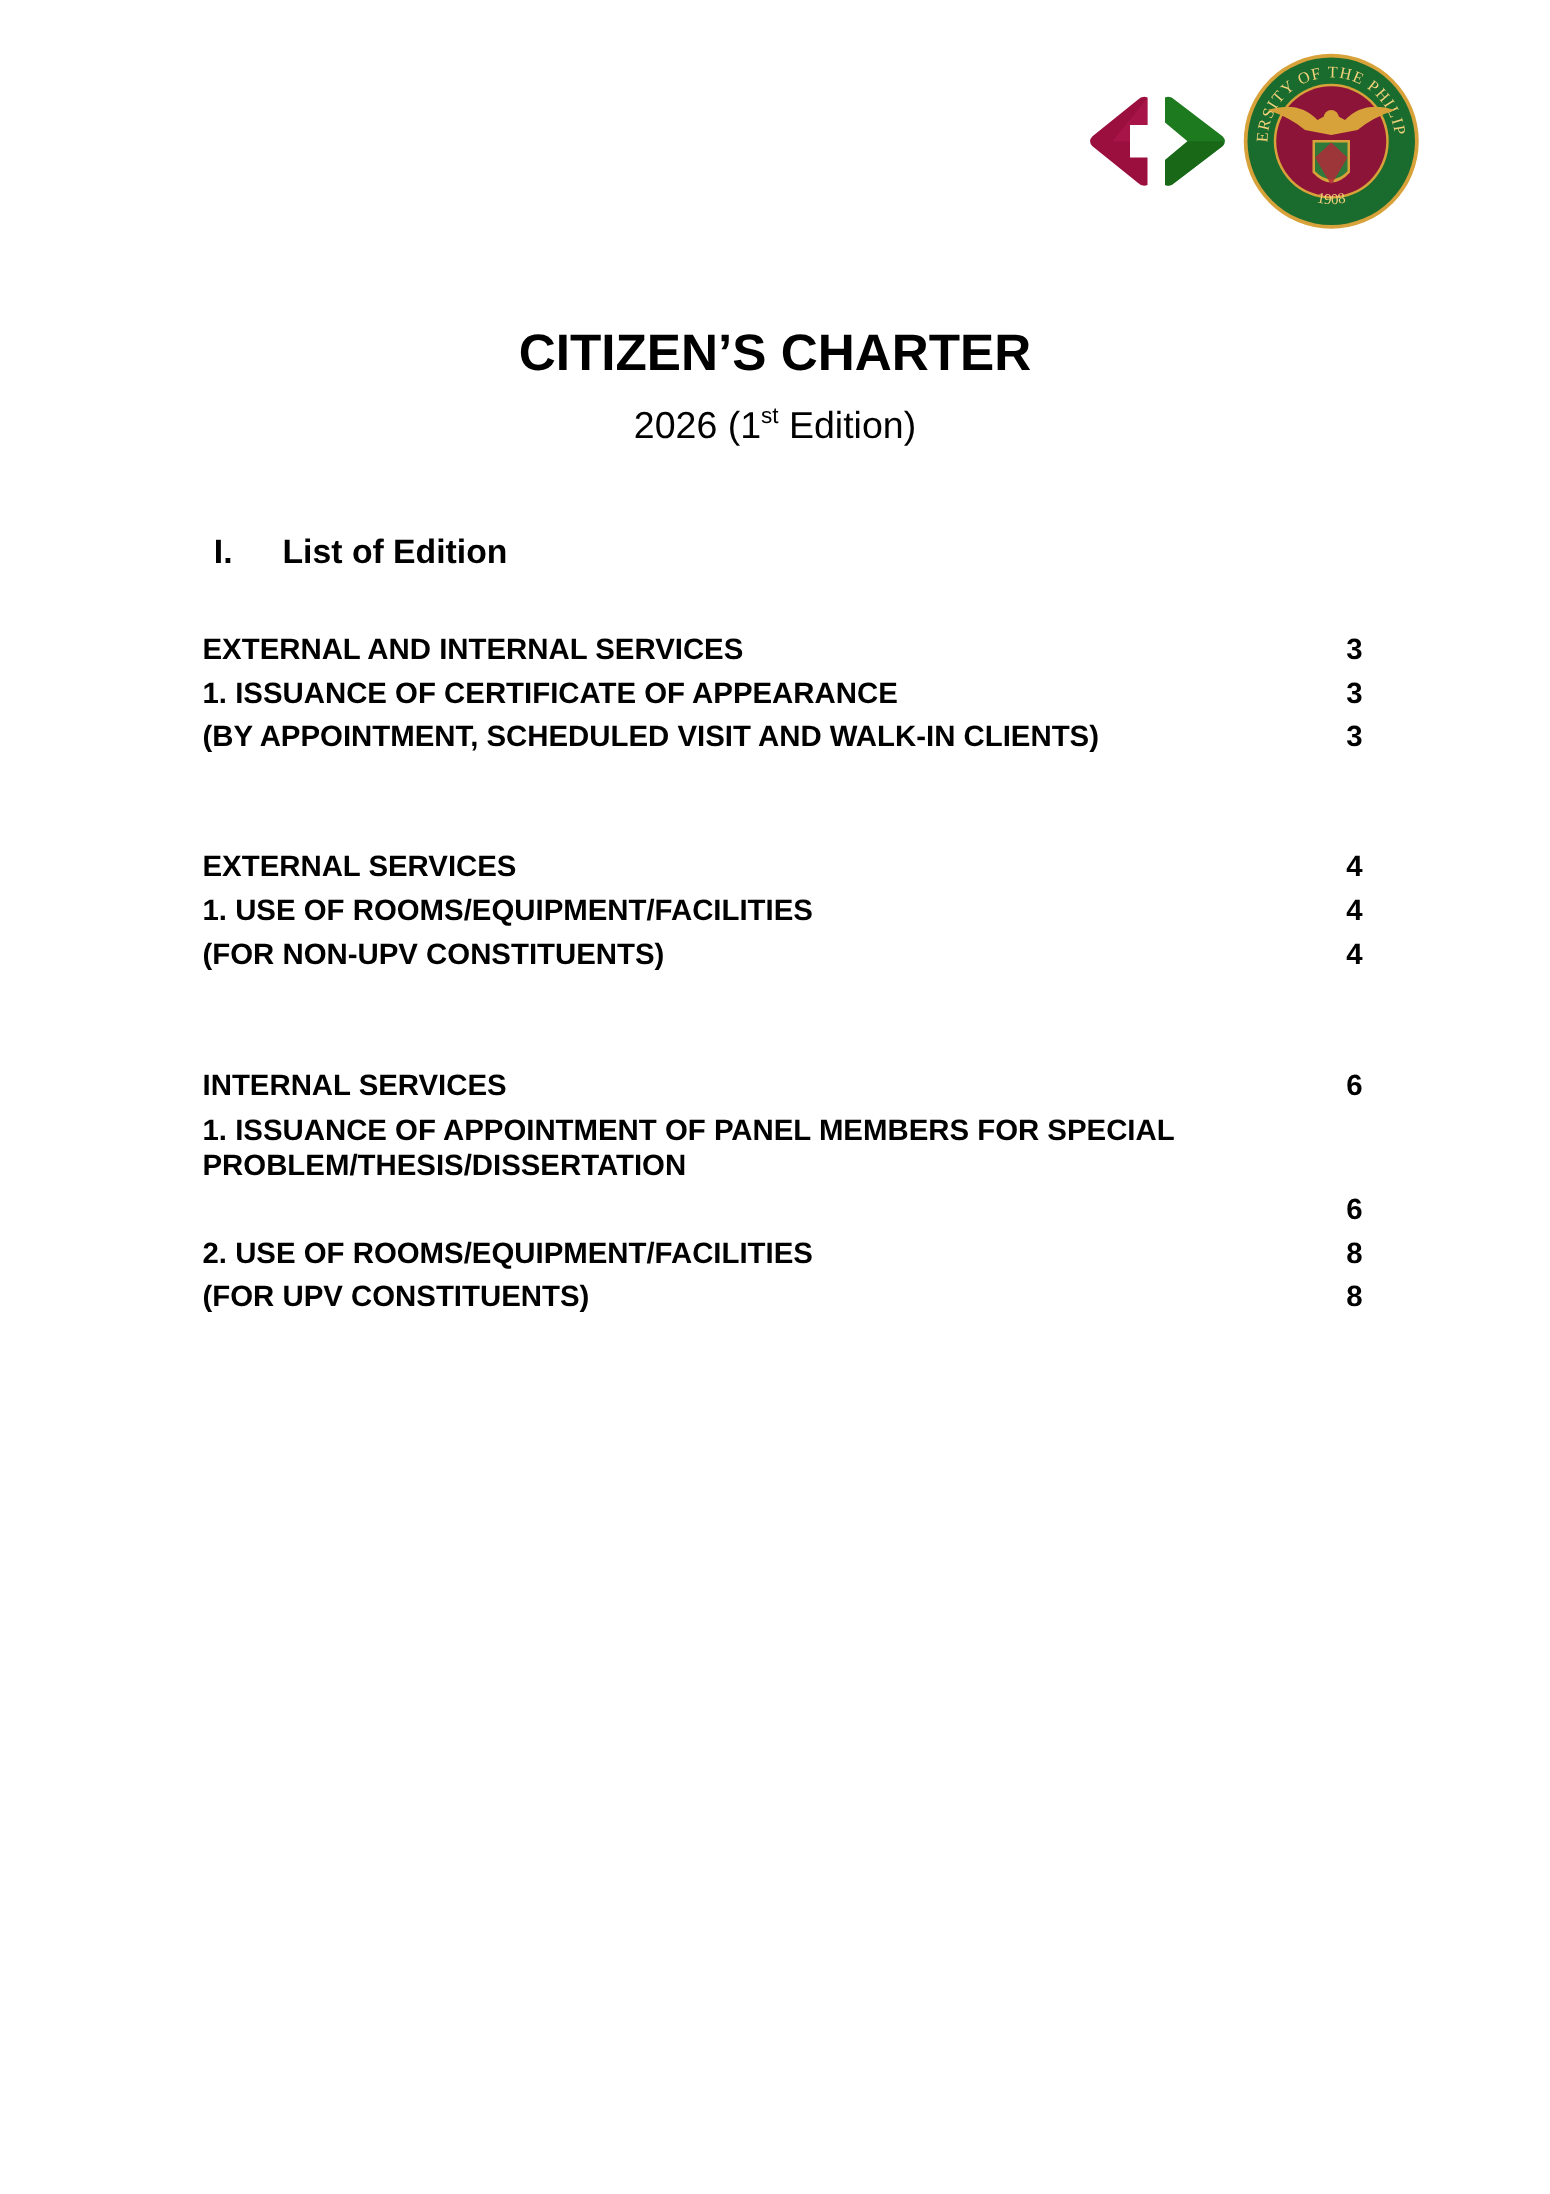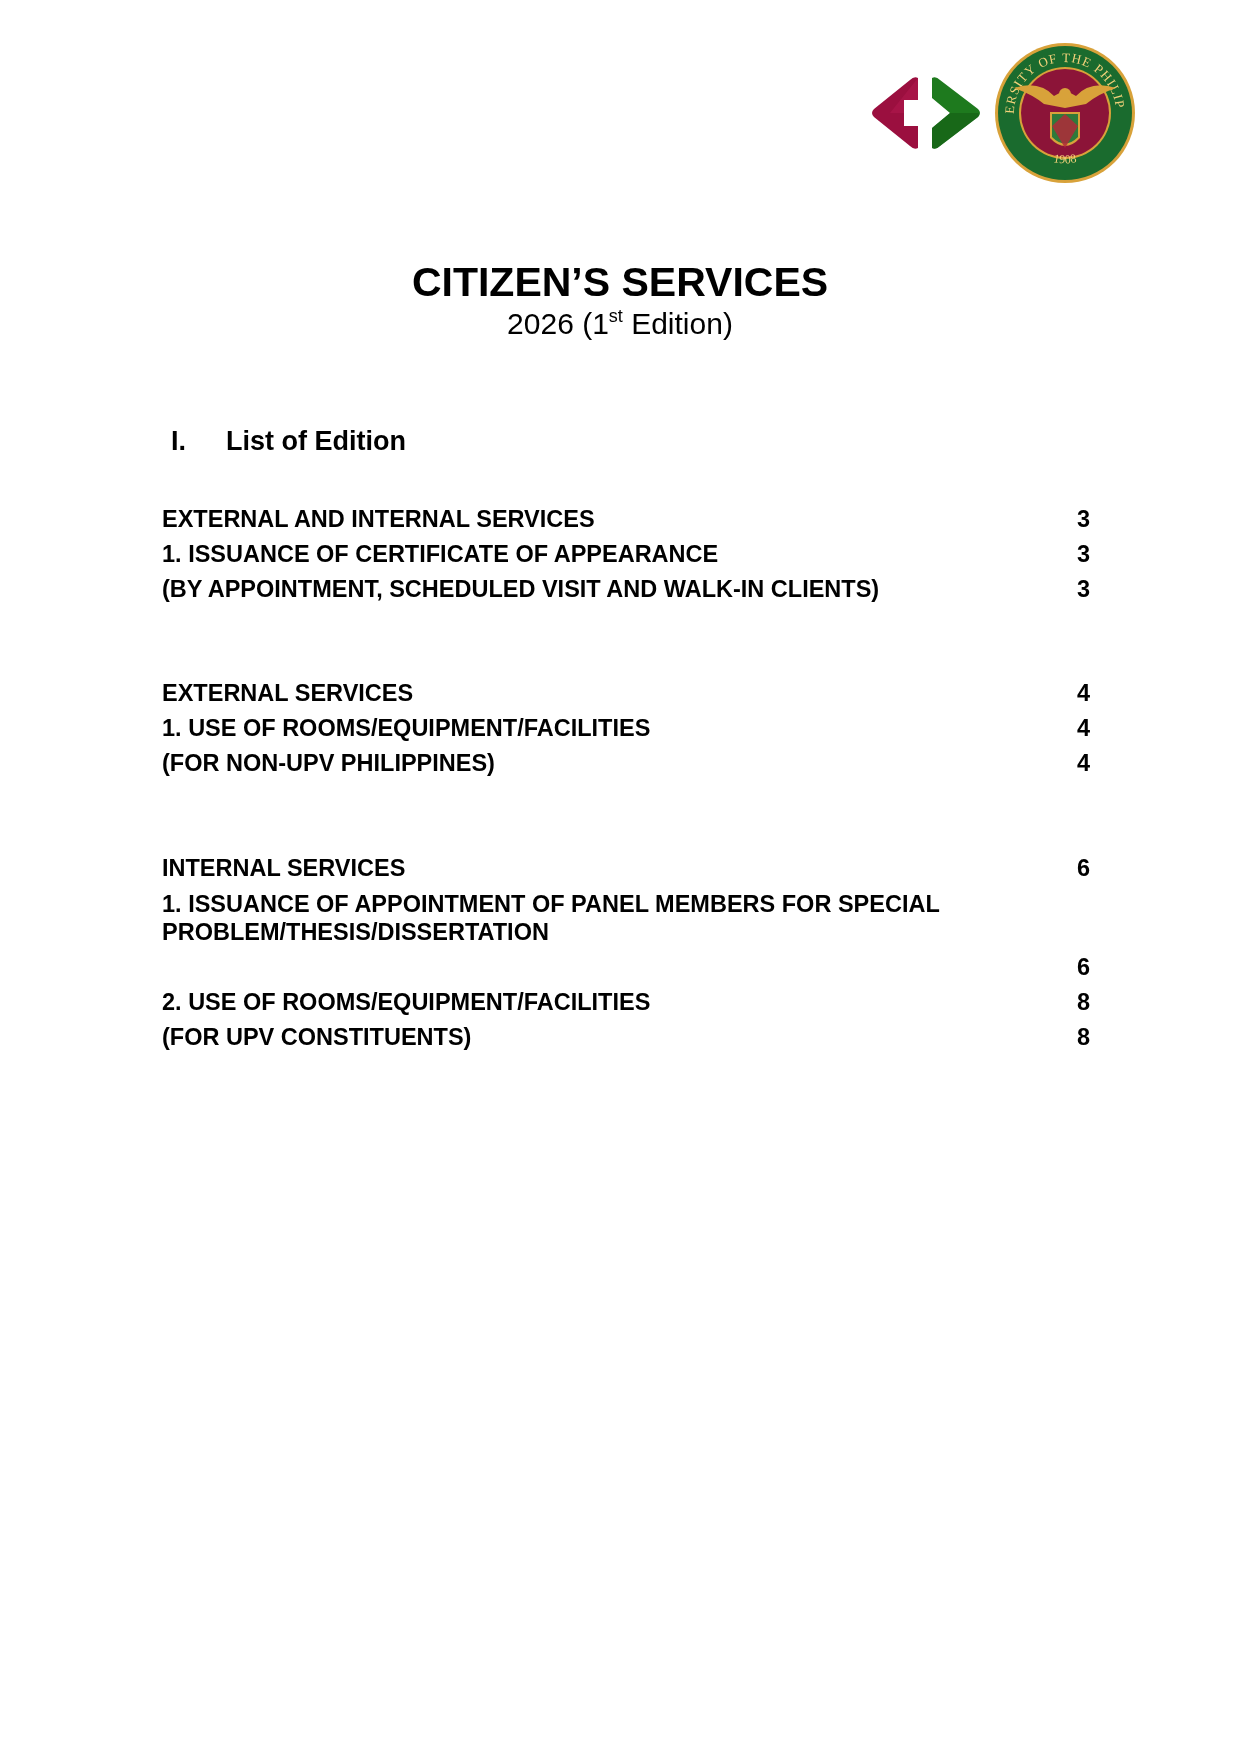--- a/index.html
+++ b/index.html
@@ -46,21 +46,21 @@
     .title {
       font-weight: bold;
       font-size: 41px;
       line-height: 48px;
       margin: 0;
       letter-spacing: 0px;
     }
     .subtitle {
       font-size: 30px;
       line-height: 36px;
-      margin: 0;
+      margin: 17px;
     }
     .subtitle sup {
       font-size: 18px;
       vertical-align: 12px;
       line-height: 0;
     }
     .section-heading {
       position: absolute;
       left: 171px;
       top: 424px;
@@ -133,21 +133,21 @@
     </text>
     <path d="M20 46 Q45 38 60 54 L71 48 L82 54 Q97 38 122 46 Q104 52 92 62 L71 66 L50 62 Q38 52 20 46 Z" fill="#d8a23a"></path>
     <circle cx="71" cy="52" r="6" fill="#d8a23a"></circle>
     <path d="M56 70 L86 70 L86 96 Q71 112 56 96 Z" fill="#d8a23a"></path>
     <path d="M58 72 L84 72 L84 95 Q71 108 58 95 Z" fill="#2f7a3a"></path>
     <path d="M58 84 L71 72 L84 84 L71 106 Z" fill="#b02a3a" opacity="0.85"></path>
   </svg>
 </div>
 
 <div class="title-block">
-  <h1 class="title">CITIZEN’S SERVICES</h1>
+  <h1 class="title">CITIZEN’S CHARTER</h1>
   <p class="subtitle"><span>2026 (1</span><sup>st</sup><span> Edition)</span></p>
 </div>
 
 <div class="section-heading">
   <span class="num">I.</span>
   <span>List of Edition</span>
 </div>
 
 <div class="toc" style="top:506px;">
   <div class="toc-row">
@@ -167,21 +167,21 @@
 <div class="toc" style="top:680px;">
   <div class="toc-row">
     <span class="label">EXTERNAL SERVICES</span>
     <span class="page">4</span>
   </div>
   <div class="toc-row">
     <span class="label">1. USE OF ROOMS/EQUIPMENT/FACILITIES</span>
     <span class="page">4</span>
   </div>
   <div class="toc-row">
-    <span class="label">(FOR NON-UPV PHILIPPINES)</span>
+    <span class="label">(FOR NON-UPV CONSTITUENTS)</span>
     <span class="page">4</span>
   </div>
 </div>
 
 <div class="toc" style="top:855px;">
   <div class="toc-row">
     <span class="label">INTERNAL SERVICES</span>
     <span class="page">6</span>
   </div>
   <div class="toc-row tall">

